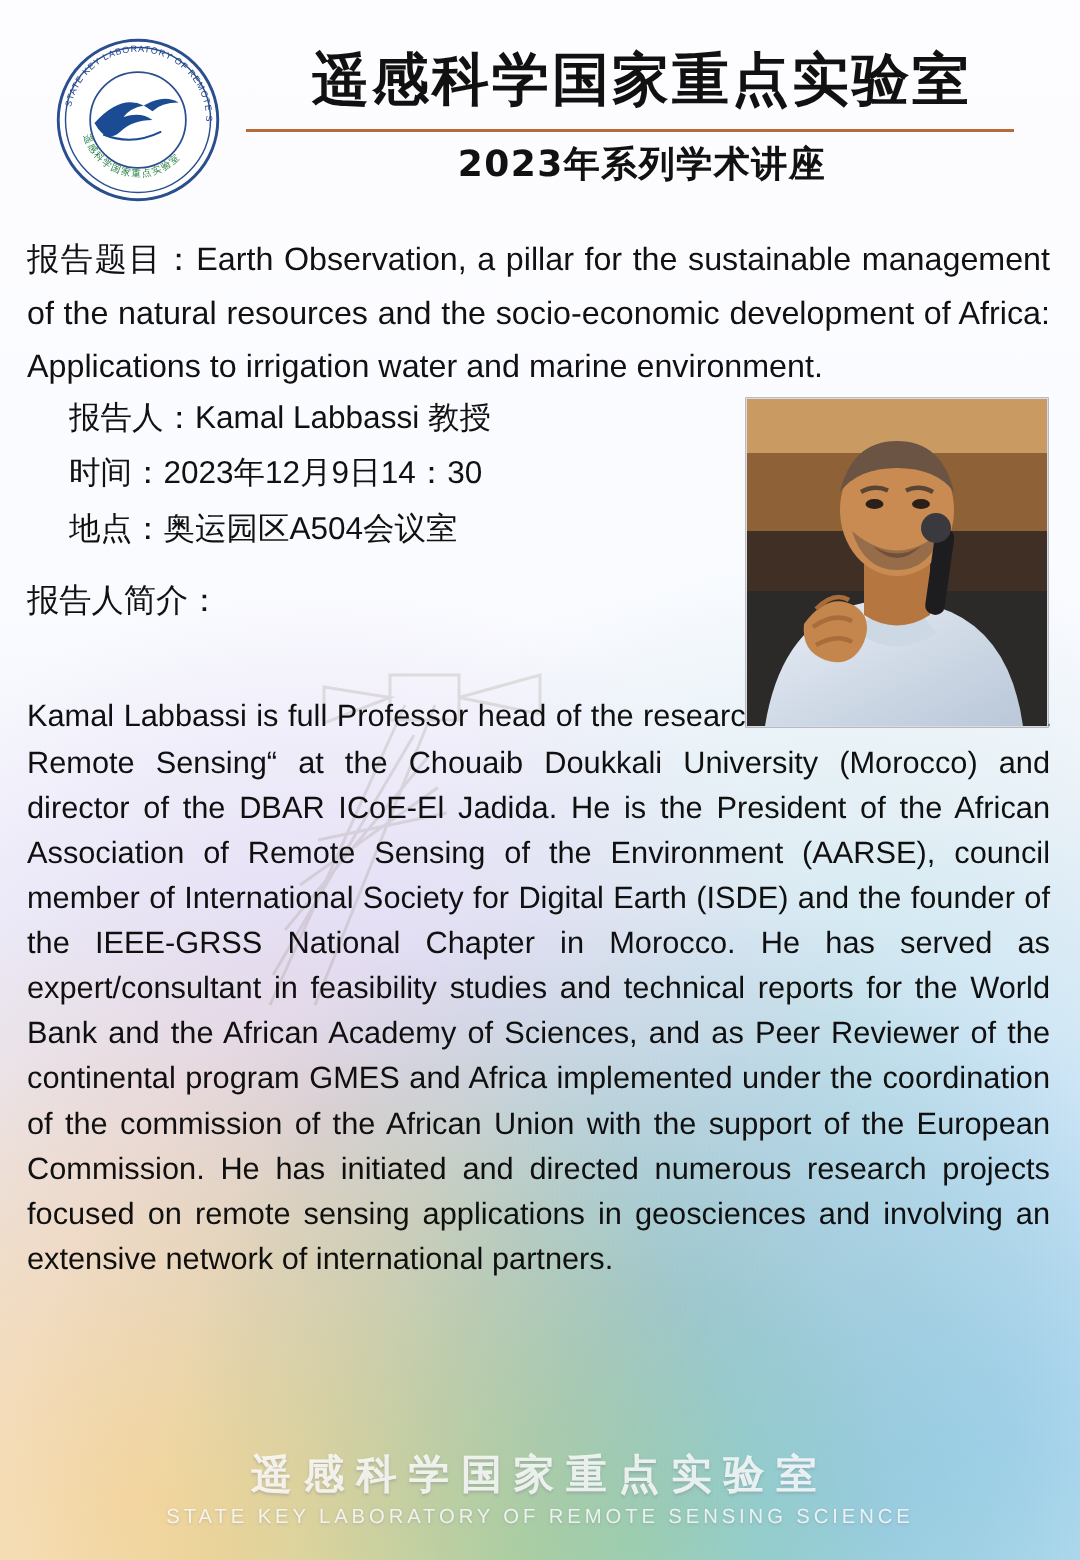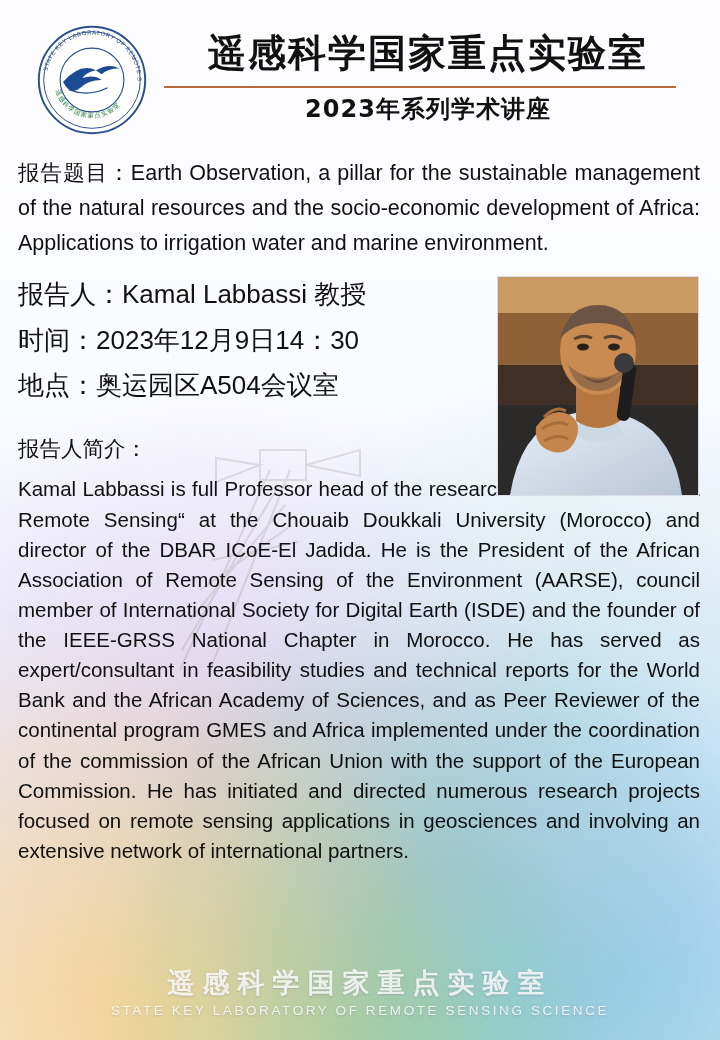--- a/index.html
+++ b/index.html
@@ -92,21 +92,20 @@
   .body {
     position: relative;
     padding: 12px 20px 0 18px;
     color: #111111;
   }
   .topic {
     font-size: 21.5px;
     line-height: 1.62;
     text-align: justify;
     text-justify: inter-word;
-    margin-bottom: 12px;
   }
   .topic .label {
     font-family: "DejaVu Sans", sans-serif;
   }
   .meta-block {
     position: relative;
     min-height: 200px;
   }
   .photo {
     position: absolute;
@@ -116,28 +115,29 @@
     height: 218px;
     border: 1px solid #d9dce4;
     overflow: hidden;
     background: #3a3a3a;
   }
   .photo svg { display: block; }
   .meta-lines {
     padding-right: 214px;
   }
   .meta-line {
-    font-size: 26px;
+    font-size: 21px;
     line-height: 1.74;
     white-space: nowrap;
+    margin-left: 28px;
   }
   .bio-head {
     font-size: 21.5px;
     line-height: 1.6;
-    margin-top: 24px;
+    margin-top: 12px;
     padding-right: 214px;
   }
   .bio {
     font-size: 20.5px;
     line-height: 1.47;
     text-align: justify;
     text-justify: inter-word;
     margin-top: 2px;
     color: #101010;
   }

